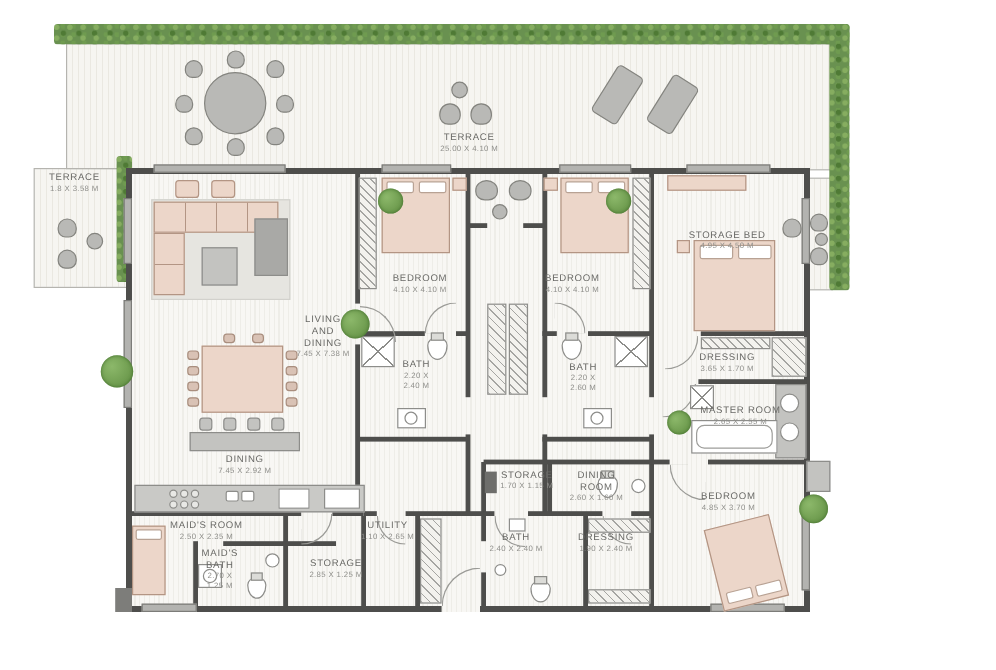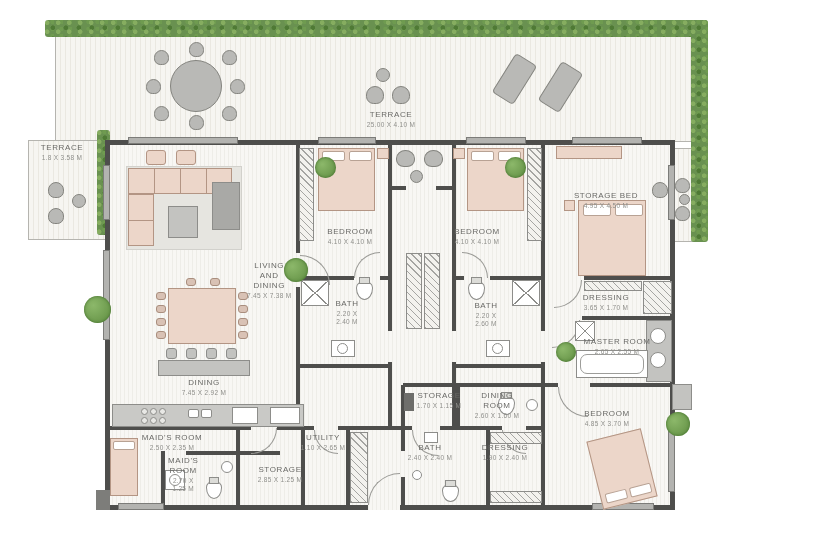--- a/index.html
+++ b/index.html
@@ -313,21 +313,21 @@
   <div class="lbl" style="left:204px;top:378px;">
     <span class="nm">DINING</span>
     <span class="dm">7.45 X 2.92 M</span>
   </div>
   <div class="lbl" style="left:172px;top:433px;">
     <span class="nm">MAID'S ROOM</span>
     <span class="dm">2.50 X 2.35 M</span>
   </div>
   <div class="lbl la" style="left:168px;top:456px;">
     <span class="nm">MAID'S
-ROOM</span>
+BATH</span>
     <span class="dm">2.70 X
 1.25 M</span>
   </div>
   <div class="lbl" style="left:280px;top:465px;">
     <span class="nm">STORAGE</span>
     <span class="dm">2.85 X 1.25 M</span>
   </div>
   <div class="lbl" style="left:323px;top:433px;">
     <span class="nm">UTILITY</span>
     <span class="dm">1.10 X 2.65 M</span>

